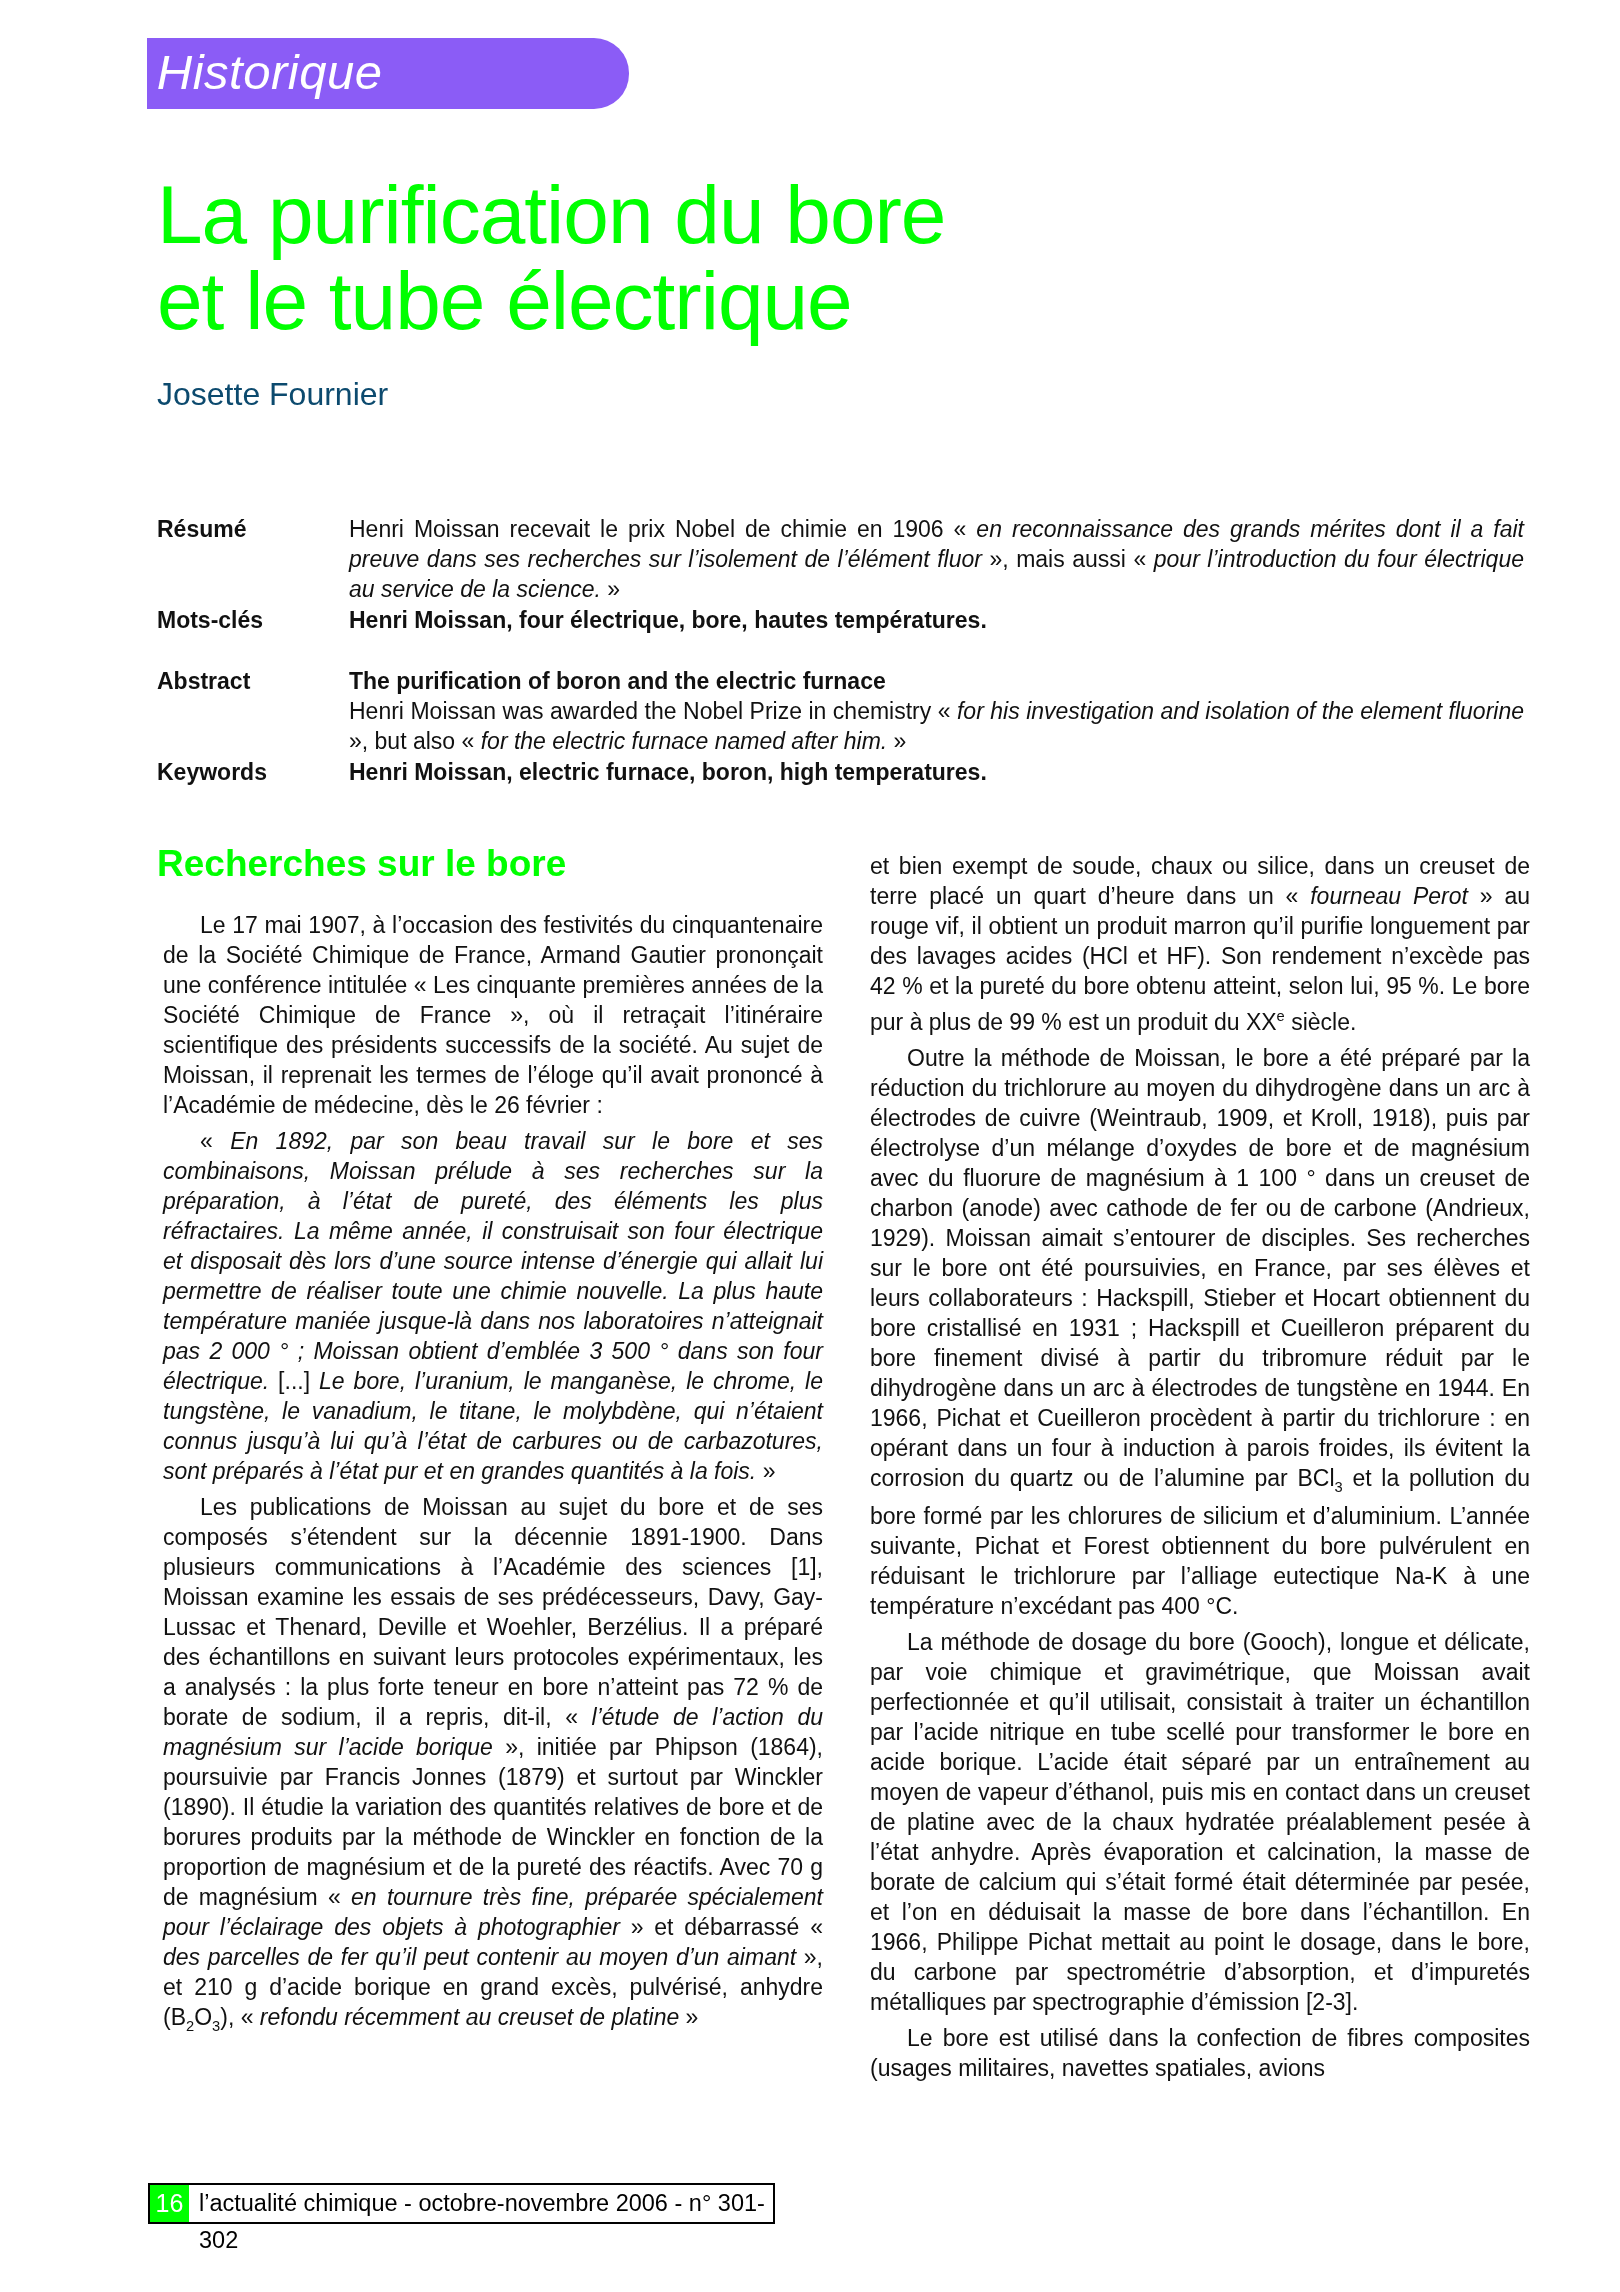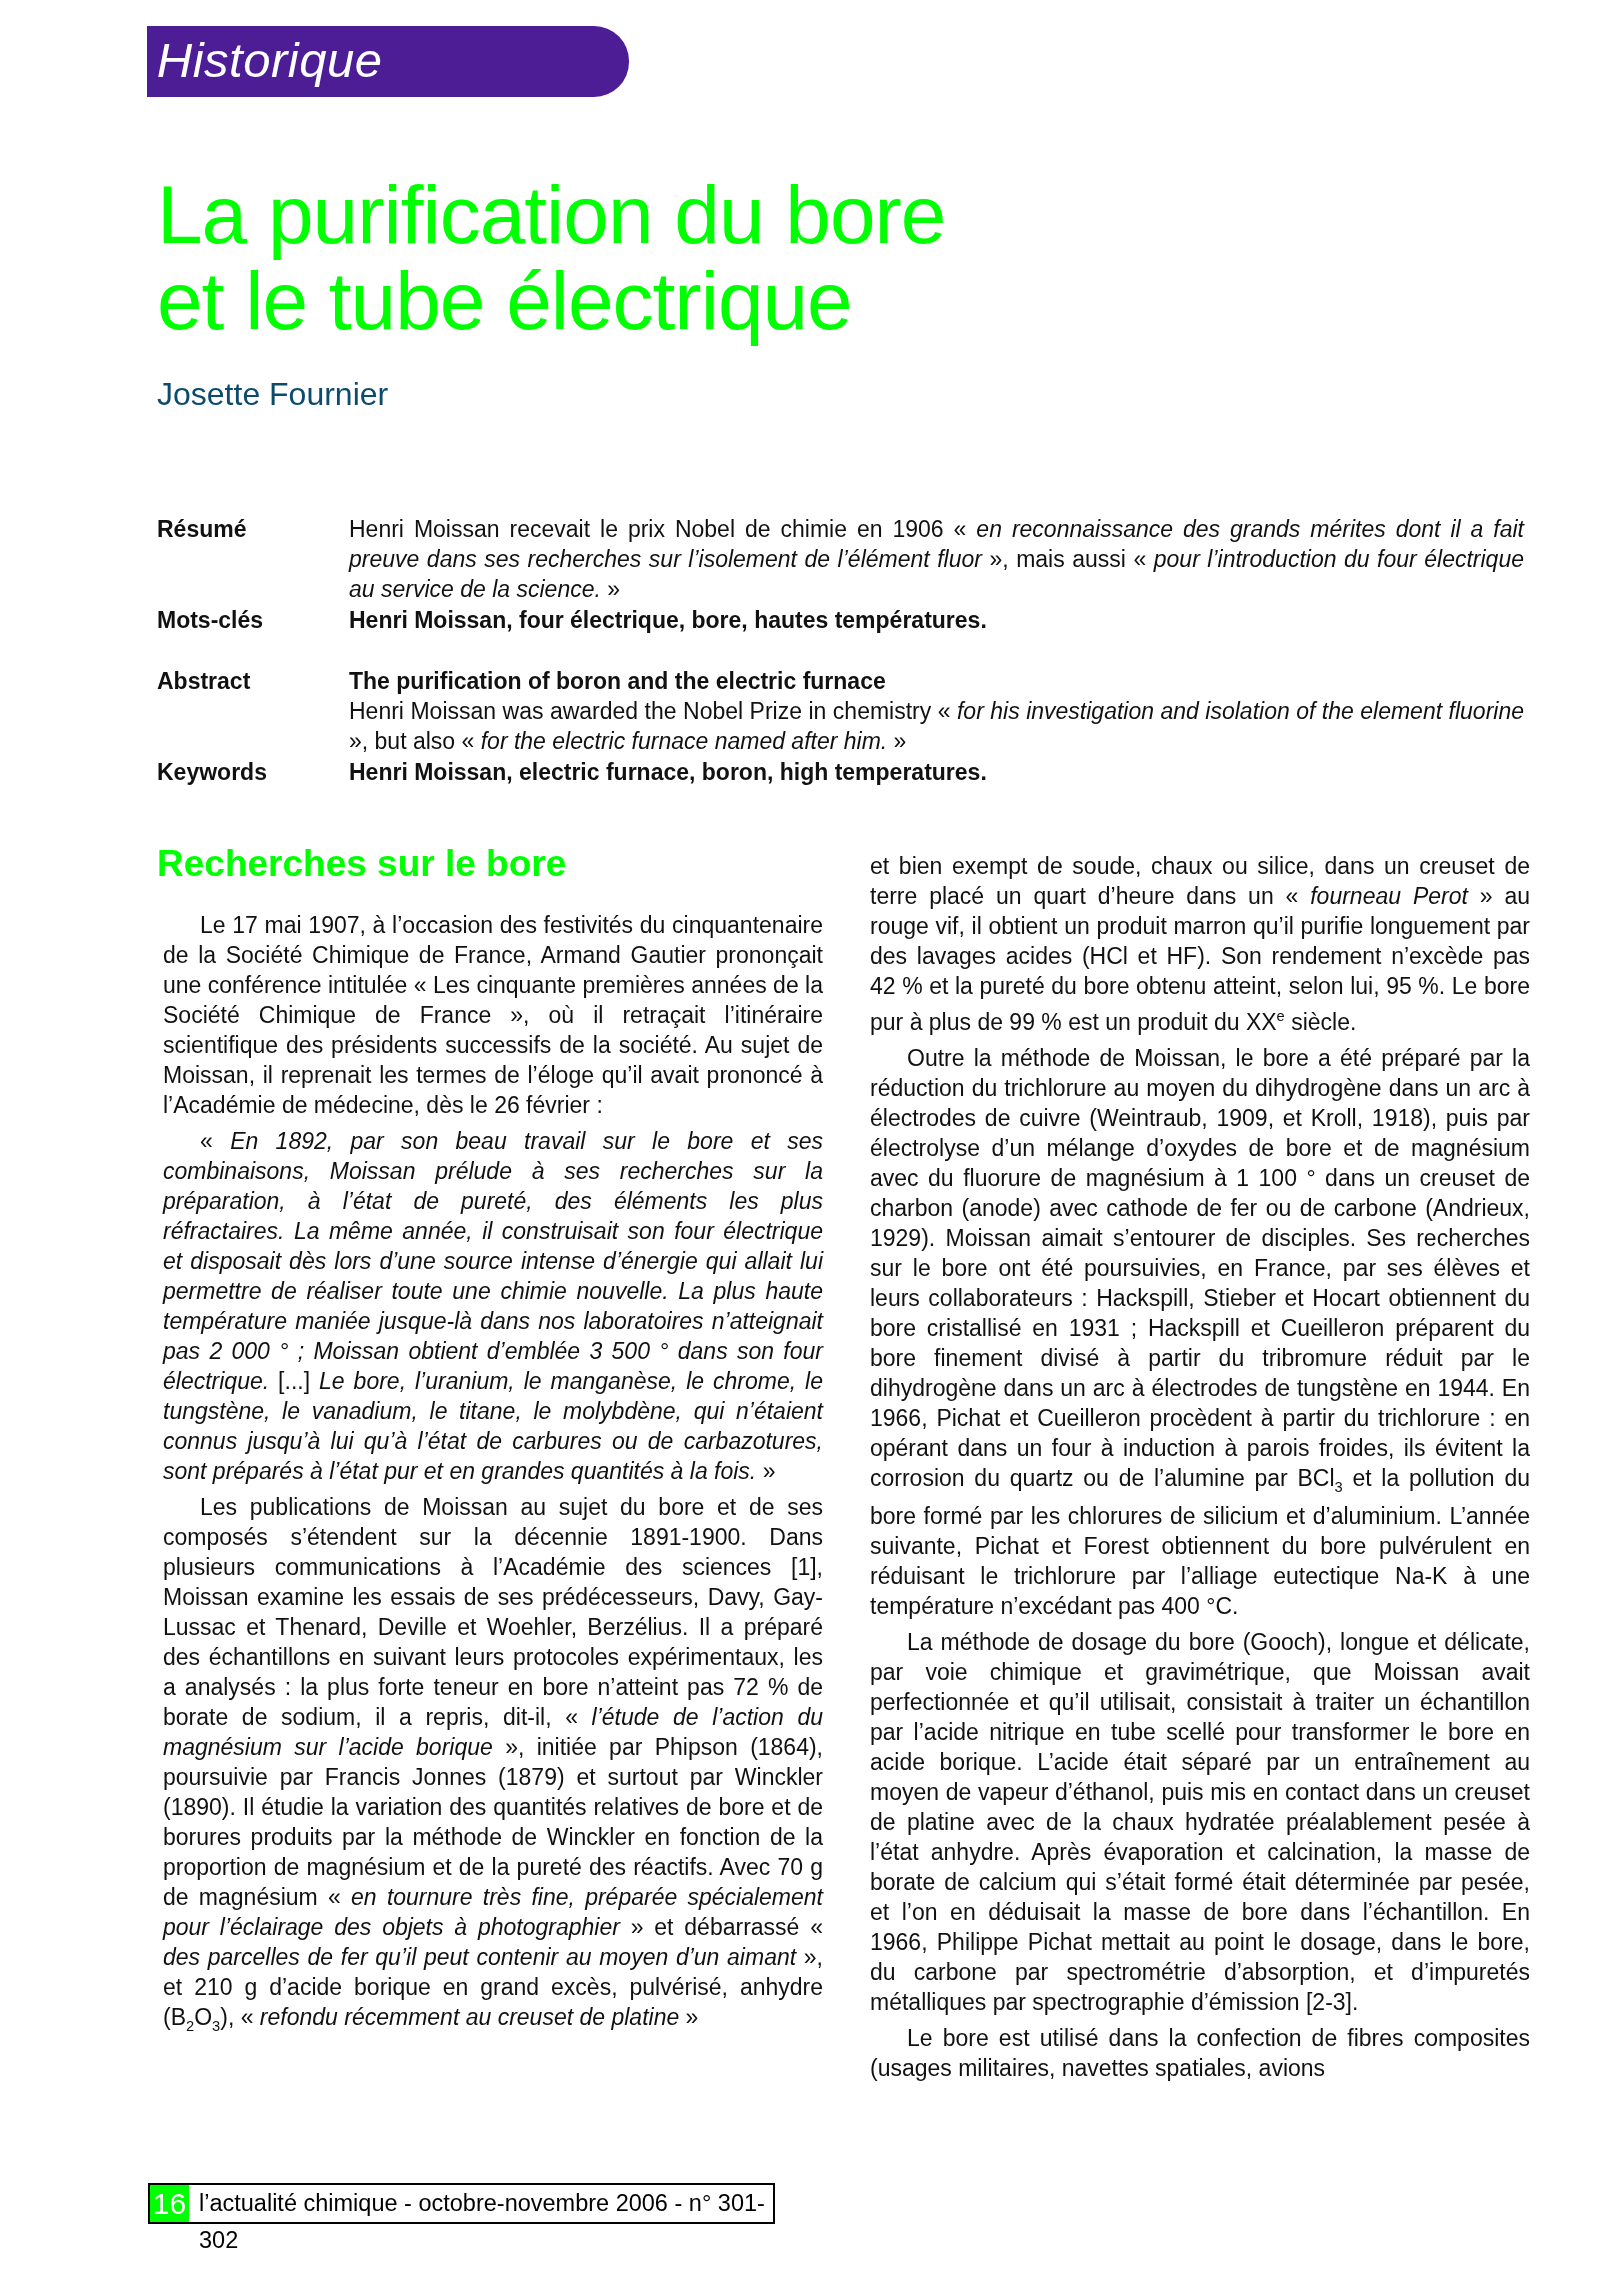--- a/index.html
+++ b/index.html
@@ -1,37 +1,37 @@
 <!DOCTYPE html>
 <html><head>
 <meta charset="utf-8">
 <style>
   html, body { margin: 0; padding: 0; background: #ffffff; }
   body { width: 1620px; height: 2293px; position: relative; overflow: hidden;
          font-family: "Liberation Sans", "DejaVu Sans", sans-serif; color: #111; }
-  .banner { position: absolute; left: 147px; top: 26px; width: 482px; height: 71px;
-            background: #4c1d95; border-radius: 0 35px 35px 0; }
+  .banner { position: absolute; left: 147px; top: 38px; width: 482px; height: 71px;
+            background: #8b5cf6; border-radius: 0 35px 35px 0; }
   .banner span { position: absolute; left: 9.8px; top: 5.9px; font-size: 49px; font-style: italic;
                  color: #fff; letter-spacing: 0.5px; }
   .title { position: absolute; left: 157px; top: 172px; font-size: 82px; line-height: 86px;
            color: #00ff00; letter-spacing: -1px; }
   .author { position: absolute; left: 157px; top: 376px; font-size: 32px; color: #0c4a6e; }
   .meta { position: absolute; left: 157px; width: 1367px; font-size: 23px; line-height: 30px; }
   .meta .lbl { position: absolute; left: 0; font-weight: bold; }
   .meta .val { position: absolute; left: 192px; width: 1175px; text-align: justify; }
   .b { font-weight: bold; }
   .i { font-style: italic; }
   .col { position: absolute; width: 672px; font-size: 23px; line-height: 30px; text-align: justify; }
   .col p { margin: 6px; }
   .col p.ind { text-indent: 37px; }
   .h2 { position: absolute; left: 157px; top: 843px; font-size: 37px; font-weight: bold; color: #00ff00; }
   .footer { position: absolute; left: 148px; top: 2183px; width: 623px; height: 37px;
             border: 2px solid #000; }
   .footer .num { position: absolute; left: 0; top: 0; width: 39px; height: 37px; background: #00ff00;
-                 color: #fff; font-size: 30px; line-height: 37px; text-align: center; }
+                 color: #fff; font-size: 25px; line-height: 37px; text-align: center; }
   .footer .jt { position: absolute; left: 49px; top: 0; line-height: 37px; font-size: 23.5px; color: #000; }
   sub, sup { font-size: 14.7px; }
 </style>
 </head>
 <body>
 
 <div class="banner">
   <span>Historique</span>
 </div>
 

